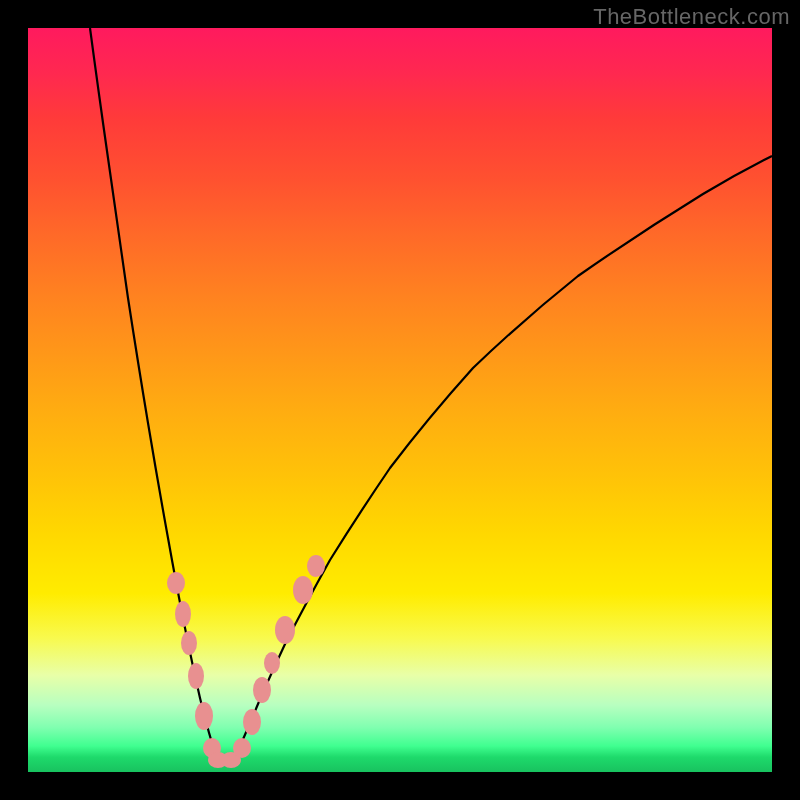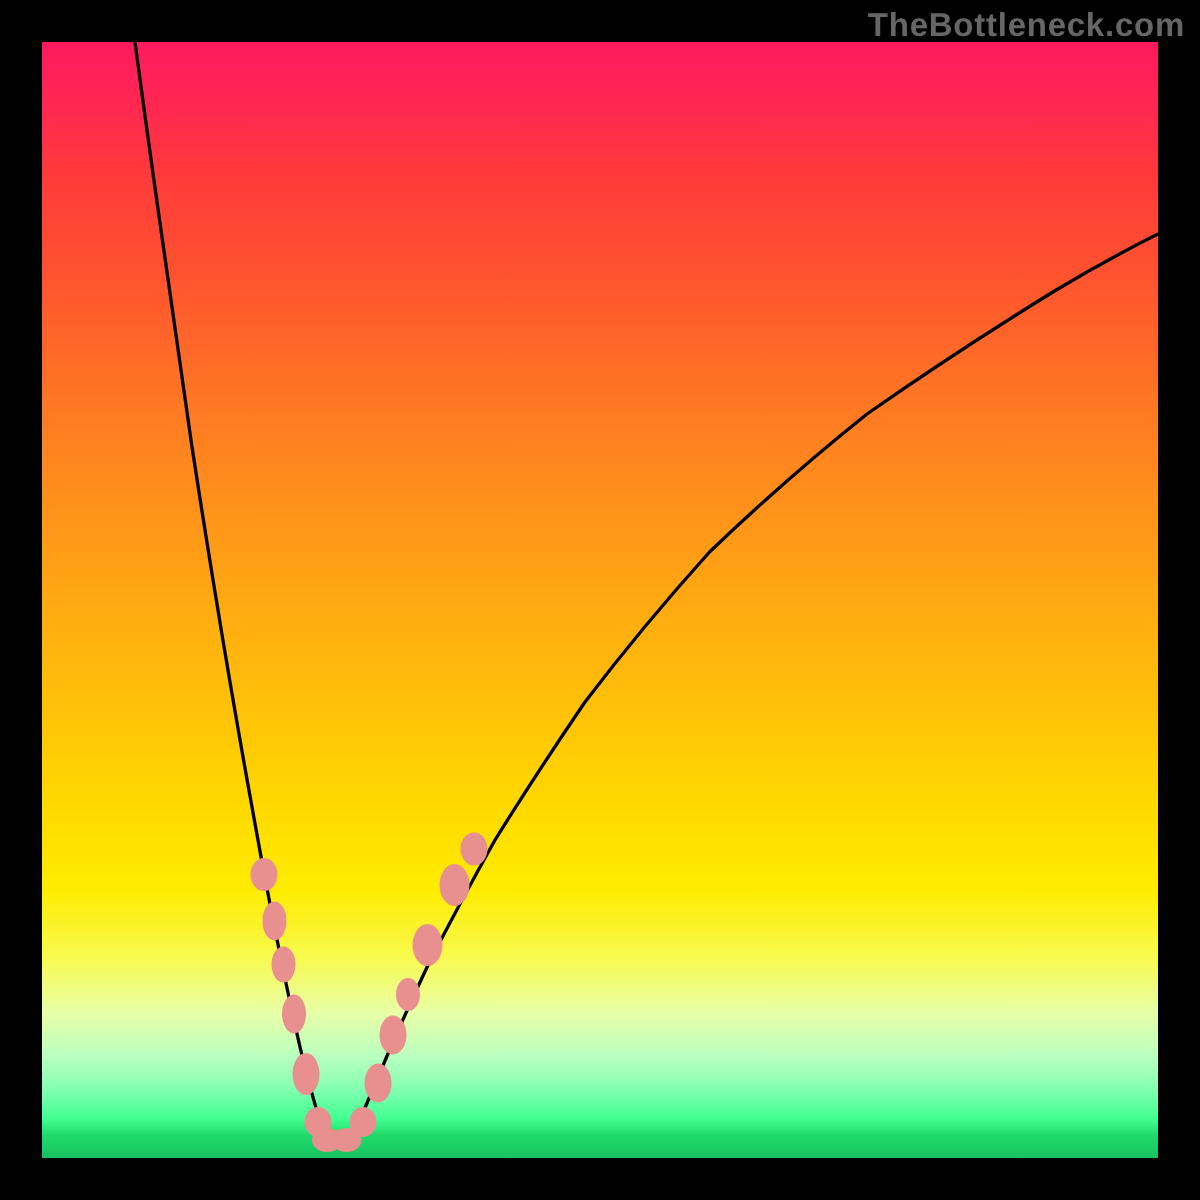--- a/index.html
+++ b/index.html
@@ -45,21 +45,21 @@
         #1eda6b 98%,
         #18C25F 100%
       );
     }
     .watermark {
       position: absolute;
       top: 4px;
       right: 10px;
       color: #666;
       font-size: 22px;
-      font-weight: bold;
+      font-weight: normal;
       letter-spacing: 0.5px;
     }
     .curve-svg {
       position: absolute;
       top: 0;
       left: 0;
       width: 744px;
       height: 744px;
     }
     .curve-path {

